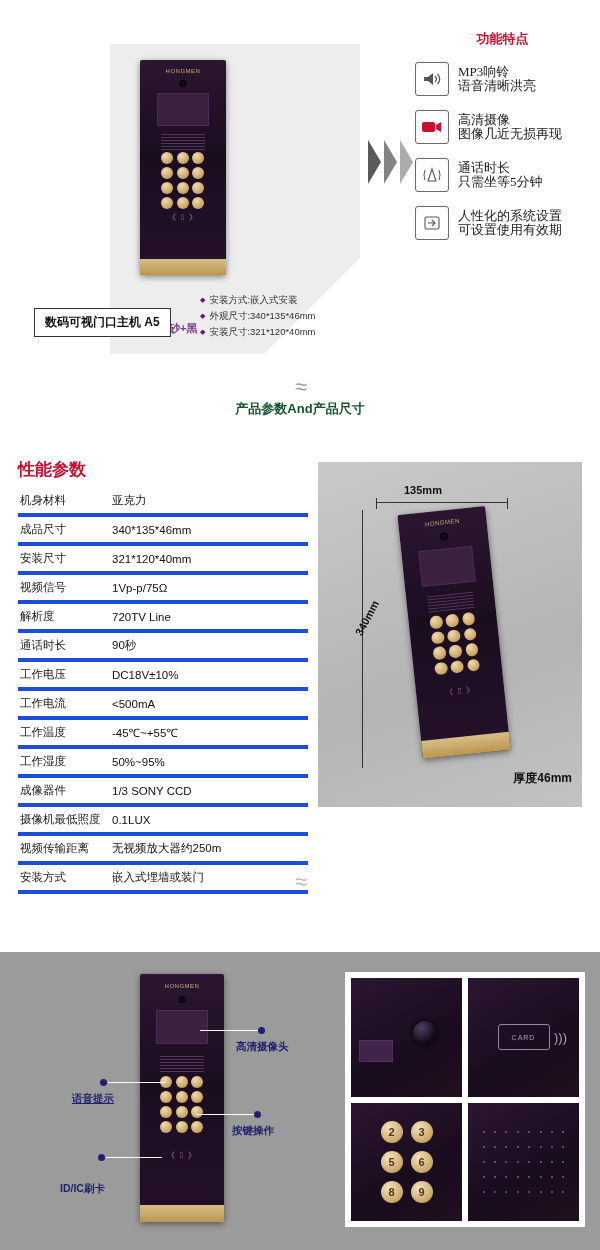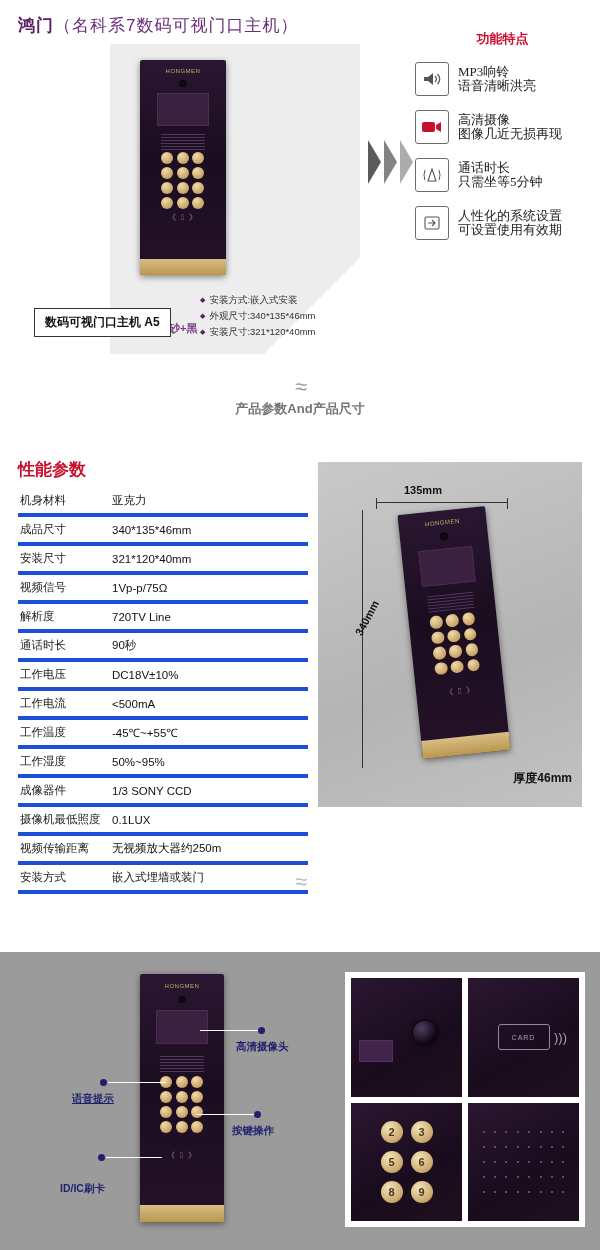--- a/index.html
+++ b/index.html
@@ -156,21 +156,21 @@
   }
   .feature-txt { font-size: 13px; color: #222; line-height: 14px; font-family: Liberation Serif, serif; }
 
   
   .divider {
     position: absolute; left: 0; width: 600px; text-align: center;
   }
   .chev { color: #9a9a9a; font-size: 22px; letter-spacing: -2px; line-height: 14px; }
   .chev2 { color: #b9b9b9; font-size: 22px; letter-spacing: -2px; line-height: 14px; }
   .divider-label {
-    font-size: 13px; font-weight: bold; color: #737373; margin-top: 6px;
+    font-size: 13px; font-weight: bold; color: #14532d; margin-top: 6px;
   }
 
   
   .spec-wrap { position: absolute; left: 0; top: 440px; width: 600px; }
   .spec-title {
     position: absolute; left: 18px; top: 18px;
     color: #c8102e; font-size: 17px; font-weight: bold;
   }
   table.spec {
     position: absolute; left: 18px; top: 48px;
@@ -299,23 +299,20 @@
     position: absolute; left: 10px; top: 22px; right: 10px; bottom: 22px;
     display: grid; grid-template-columns: repeat(8, 1fr); grid-template-rows: repeat(5, 1fr);
   }
   .ph .dots i { display: block; width: 2px; height: 2px; background: #7e5e8a; border-radius: 50%; margin: auto; }
 </style>
 </head>
 <body>
 
 <div class="hero">
 
-  <div class="hero-title">
-    <span class="brand">鸿门</span><span>（名科系7数码可视门口主机）</span>
-  </div>
 
   <div class="hero-grey"></div>
 
   <div class="device" id="heroDevice">
     <div class="logo">HONGMEN</div>
     <div class="cam"></div>
     <div class="screen"></div>
     <div class="speaker">
         <i></i>
         <i></i>

